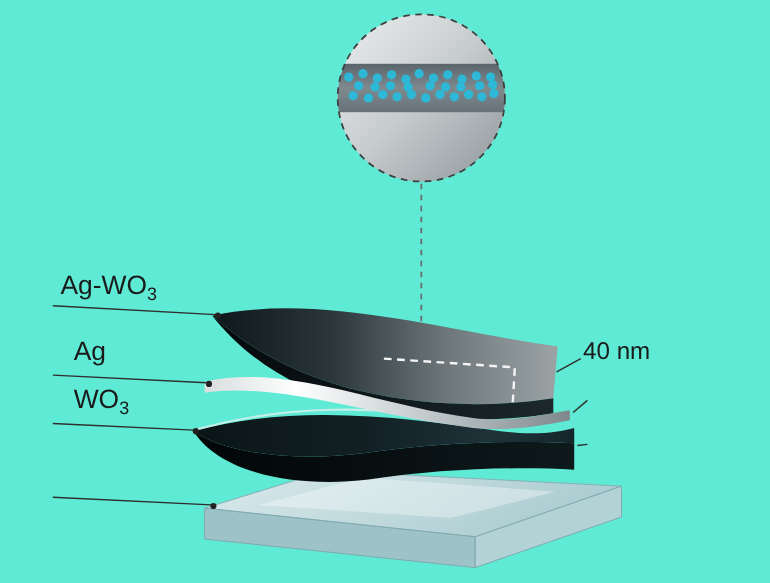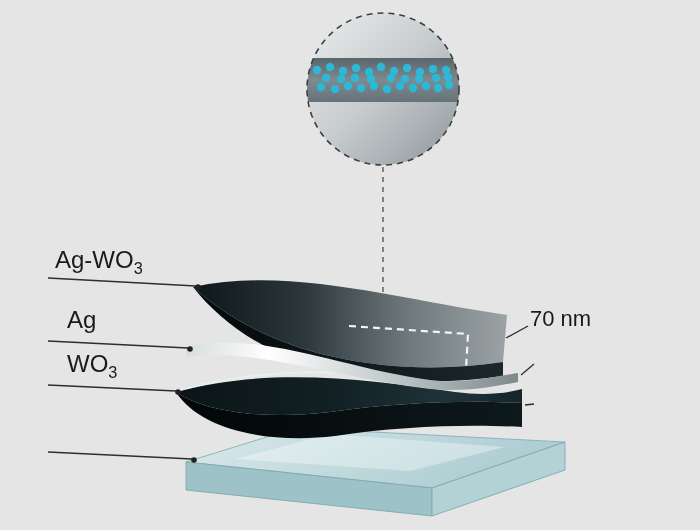--- a/index.html
+++ b/index.html
@@ -1,17 +1,17 @@
 <!DOCTYPE html>
 <html><head>
 <meta charset="utf-8">
 <style>
   html,body{margin:0;padding:0;background:#ffffff;}
   .stage{
-    position:relative;width:700px;height:530px;background:#e5e5e5;
+    position:relative;width:700px;height:530px;background:#5eead4;
     font-family:"Liberation Sans",sans-serif;overflow:hidden;
   }
   .stage svg{position:absolute;left:0;top:0;}
   .lbl{
     position:absolute;font-size:24px;color:#1a1a1a;line-height:1.15;
     white-space:nowrap;user-select:none;
   }
   .lbl sub{font-size:68%;line-height:0;}
   .thick{font-size:22px;}
 </style>
@@ -147,14 +147,14 @@
       <circle cx="190" cy="349" r="2.8"></circle>
       <circle cx="178" cy="392" r="2.8"></circle>
       <circle cx="194" cy="460" r="2.8"></circle>
     </g>
   </svg>
 
   <div class="lbl" style="left:55px;top:246px"><span>Ag-WO</span><sub>3</sub></div>
   <div class="lbl" style="left:67px;top:306px"><span>Ag</span><sub></sub></div>
   <div class="lbl" style="left:67px;top:350px"><span>WO</span><sub>3</sub></div>
 
-  <div class="lbl thick" style="left:530px;top:306px">70 nm</div>
+  <div class="lbl thick" style="left:530px;top:306px">40 nm</div>
 </div>
 
 </body></html>

